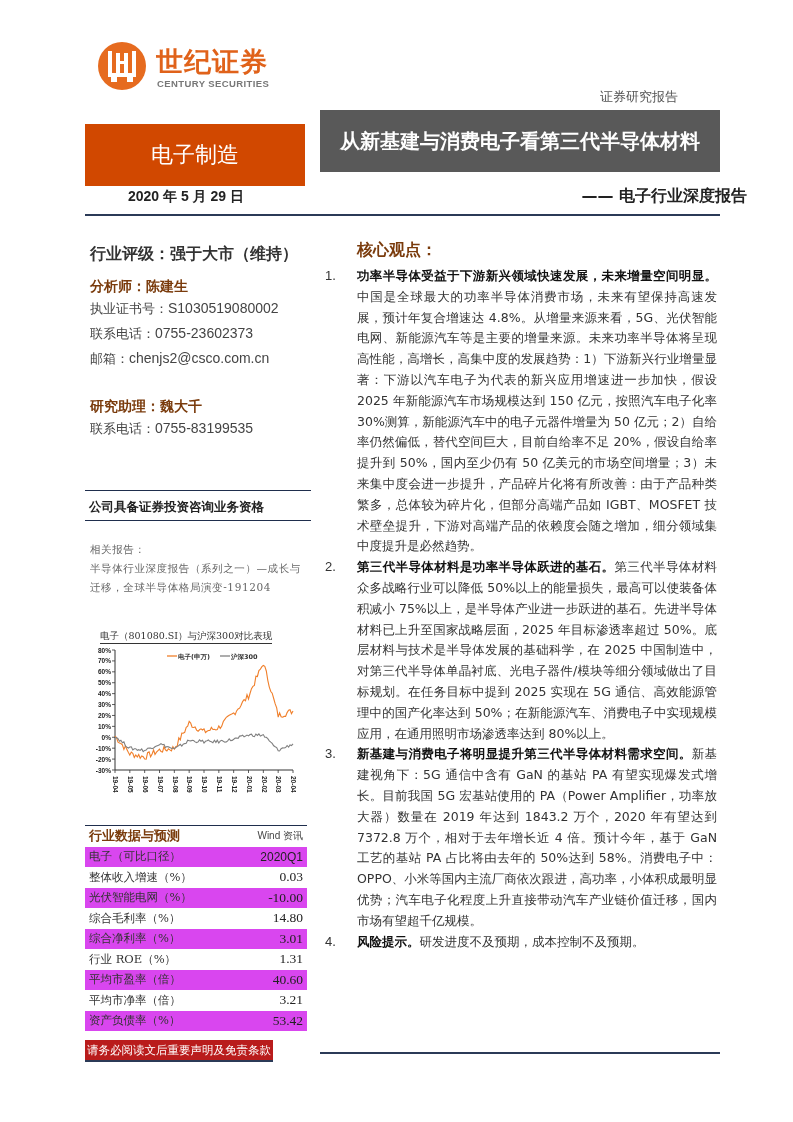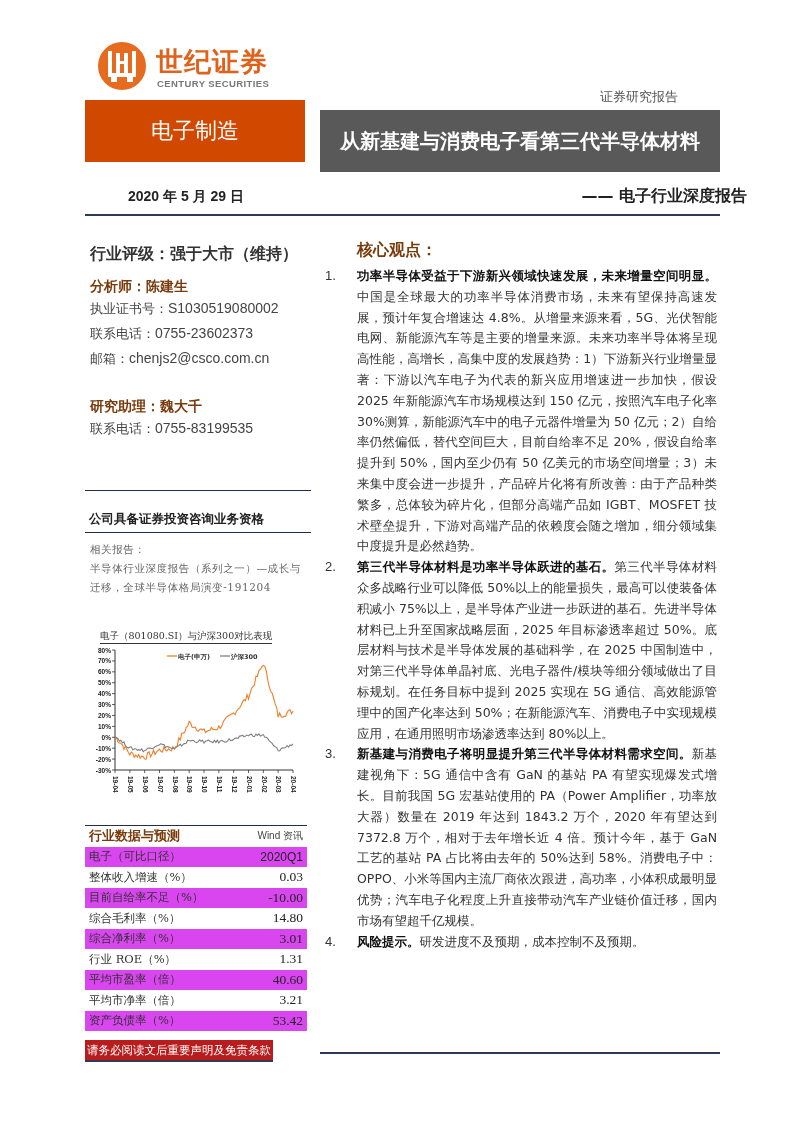--- a/index.html
+++ b/index.html
@@ -3,31 +3,31 @@
 <meta charset="utf-8">
 <style>
   html,body{margin:0;padding:0;background:#fff;}
   body{width:793px;height:1122px;position:relative;overflow:hidden;font-family:"DejaVu Sans","Liberation Sans",sans-serif;color:#222;}
   .abs{position:absolute;}
   
   .logo-circle{left:98px;top:42px;width:48px;height:48px;border-radius:50%;background:#e66b1f;display:flex;align-items:center;justify-content:center;}
   .logo-cn{left:156px;top:44px;font-size:27px;font-weight:bold;color:#e0621a;letter-spacing:1px;}
   .logo-en{left:157px;top:78px;font-size:9.5px;color:#777;letter-spacing:0.4px;font-family:"Liberation Sans",sans-serif;font-weight:bold;}
   .report-type{left:600px;top:88px;font-size:13px;color:#555;font-family:"DejaVu Serif",serif;}
-  .band-left{left:85px;top:100px;width:220px;height:62px;background:#d14800;color:#fff;font-size:22px;display:flex;align-items:center;justify-content:center;}
+  .band-left{left:85px;top:124px;width:220px;height:62px;background:#d14800;color:#fff;font-size:22px;display:flex;align-items:center;justify-content:center;}
   .band-right{left:320px;top:110px;width:400px;height:62px;background:#595959;color:#fff;font-size:20px;font-weight:bold;display:flex;align-items:center;justify-content:center;}
   .date{left:128px;top:188px;font-size:14px;font-weight:bold;font-family:"Liberation Sans",sans-serif;}
   .subtitle{left:547px;top:186px;font-size:16px;font-weight:bold;width:200px;text-align:right;}
   .top-sep{left:85px;top:214px;width:635px;height:2px;background:#2b3a57;}
   
   .rating{left:90px;top:244px;font-size:16px;font-weight:bold;color:#333;}
   .person-title{font-size:14px;font-weight:bold;color:#7a3b0c;}
   .info-line{font-size:13px;color:#444;line-height:24px;font-family:"DejaVu Serif",serif;}
   .info-line .v{font-family:"Liberation Sans",sans-serif;font-size:14px;}
-  .qual-box{left:85px;top:490px;width:222px;border-top:1.5px solid #1f2e4d;border-bottom:1.5px solid #1f2e4d;padding:20px 0 4px 4px;font-size:12.5px;font-weight:bold;font-family:"DejaVu Serif",serif;}
+  .qual-box{left:85px;top:490px;width:222px;border-top:1.5px solid #1f2e4d;border-bottom:1.5px solid #1f2e4d;padding:8px 0 4px 4px;font-size:12.5px;font-weight:bold;font-family:"DejaVu Serif",serif;}
   .related{left:90px;top:540px;width:212px;font-size:10.5px;color:#666;line-height:19px;font-family:"DejaVu Serif",serif;letter-spacing:0.6px;}
   .chart-title{left:100px;top:630px;font-size:9.5px;color:#333;border-bottom:1px solid #333;font-family:"DejaVu Serif",serif;}
   .chart{left:85px;top:642px;width:222px;height:170px;}
   
   .tbl{left:85px;top:825px;width:222px;border-collapse:collapse;font-size:11.5px;}
   .tbl td{height:20.5px;padding:0 4px;}
   .tbl tr.alt td{background:#d946ef;}
   .tbl td.l{font-family:"DejaVu Serif",serif;color:#333;}
   .tbl td.r{text-align:right;font-family:"Liberation Serif",serif;font-size:13.5px;color:#222;}
   .tbl tr.hdr td{border-top:1.5px solid #1f2e4d;font-weight:bold;color:#7a3b0c;font-size:13px;}
@@ -161,21 +161,21 @@
       </tr>
       <tr class="alt first">
         <td class="l">电子（可比口径）</td>
         <td class="r">2020Q1</td>
       </tr>
       <tr class="">
         <td class="l">整体收入增速（%）</td>
         <td class="r">0.03</td>
       </tr>
       <tr class="alt">
-        <td class="l">目前自给率不足（%）</td>
+        <td class="l">光伏智能电网（%）</td>
         <td class="r">-10.00</td>
       </tr>
       <tr class="">
         <td class="l">综合毛利率（%）</td>
         <td class="r">14.80</td>
       </tr>
       <tr class="alt">
         <td class="l">综合净利率（%）</td>
         <td class="r">3.01</td>
       </tr>

